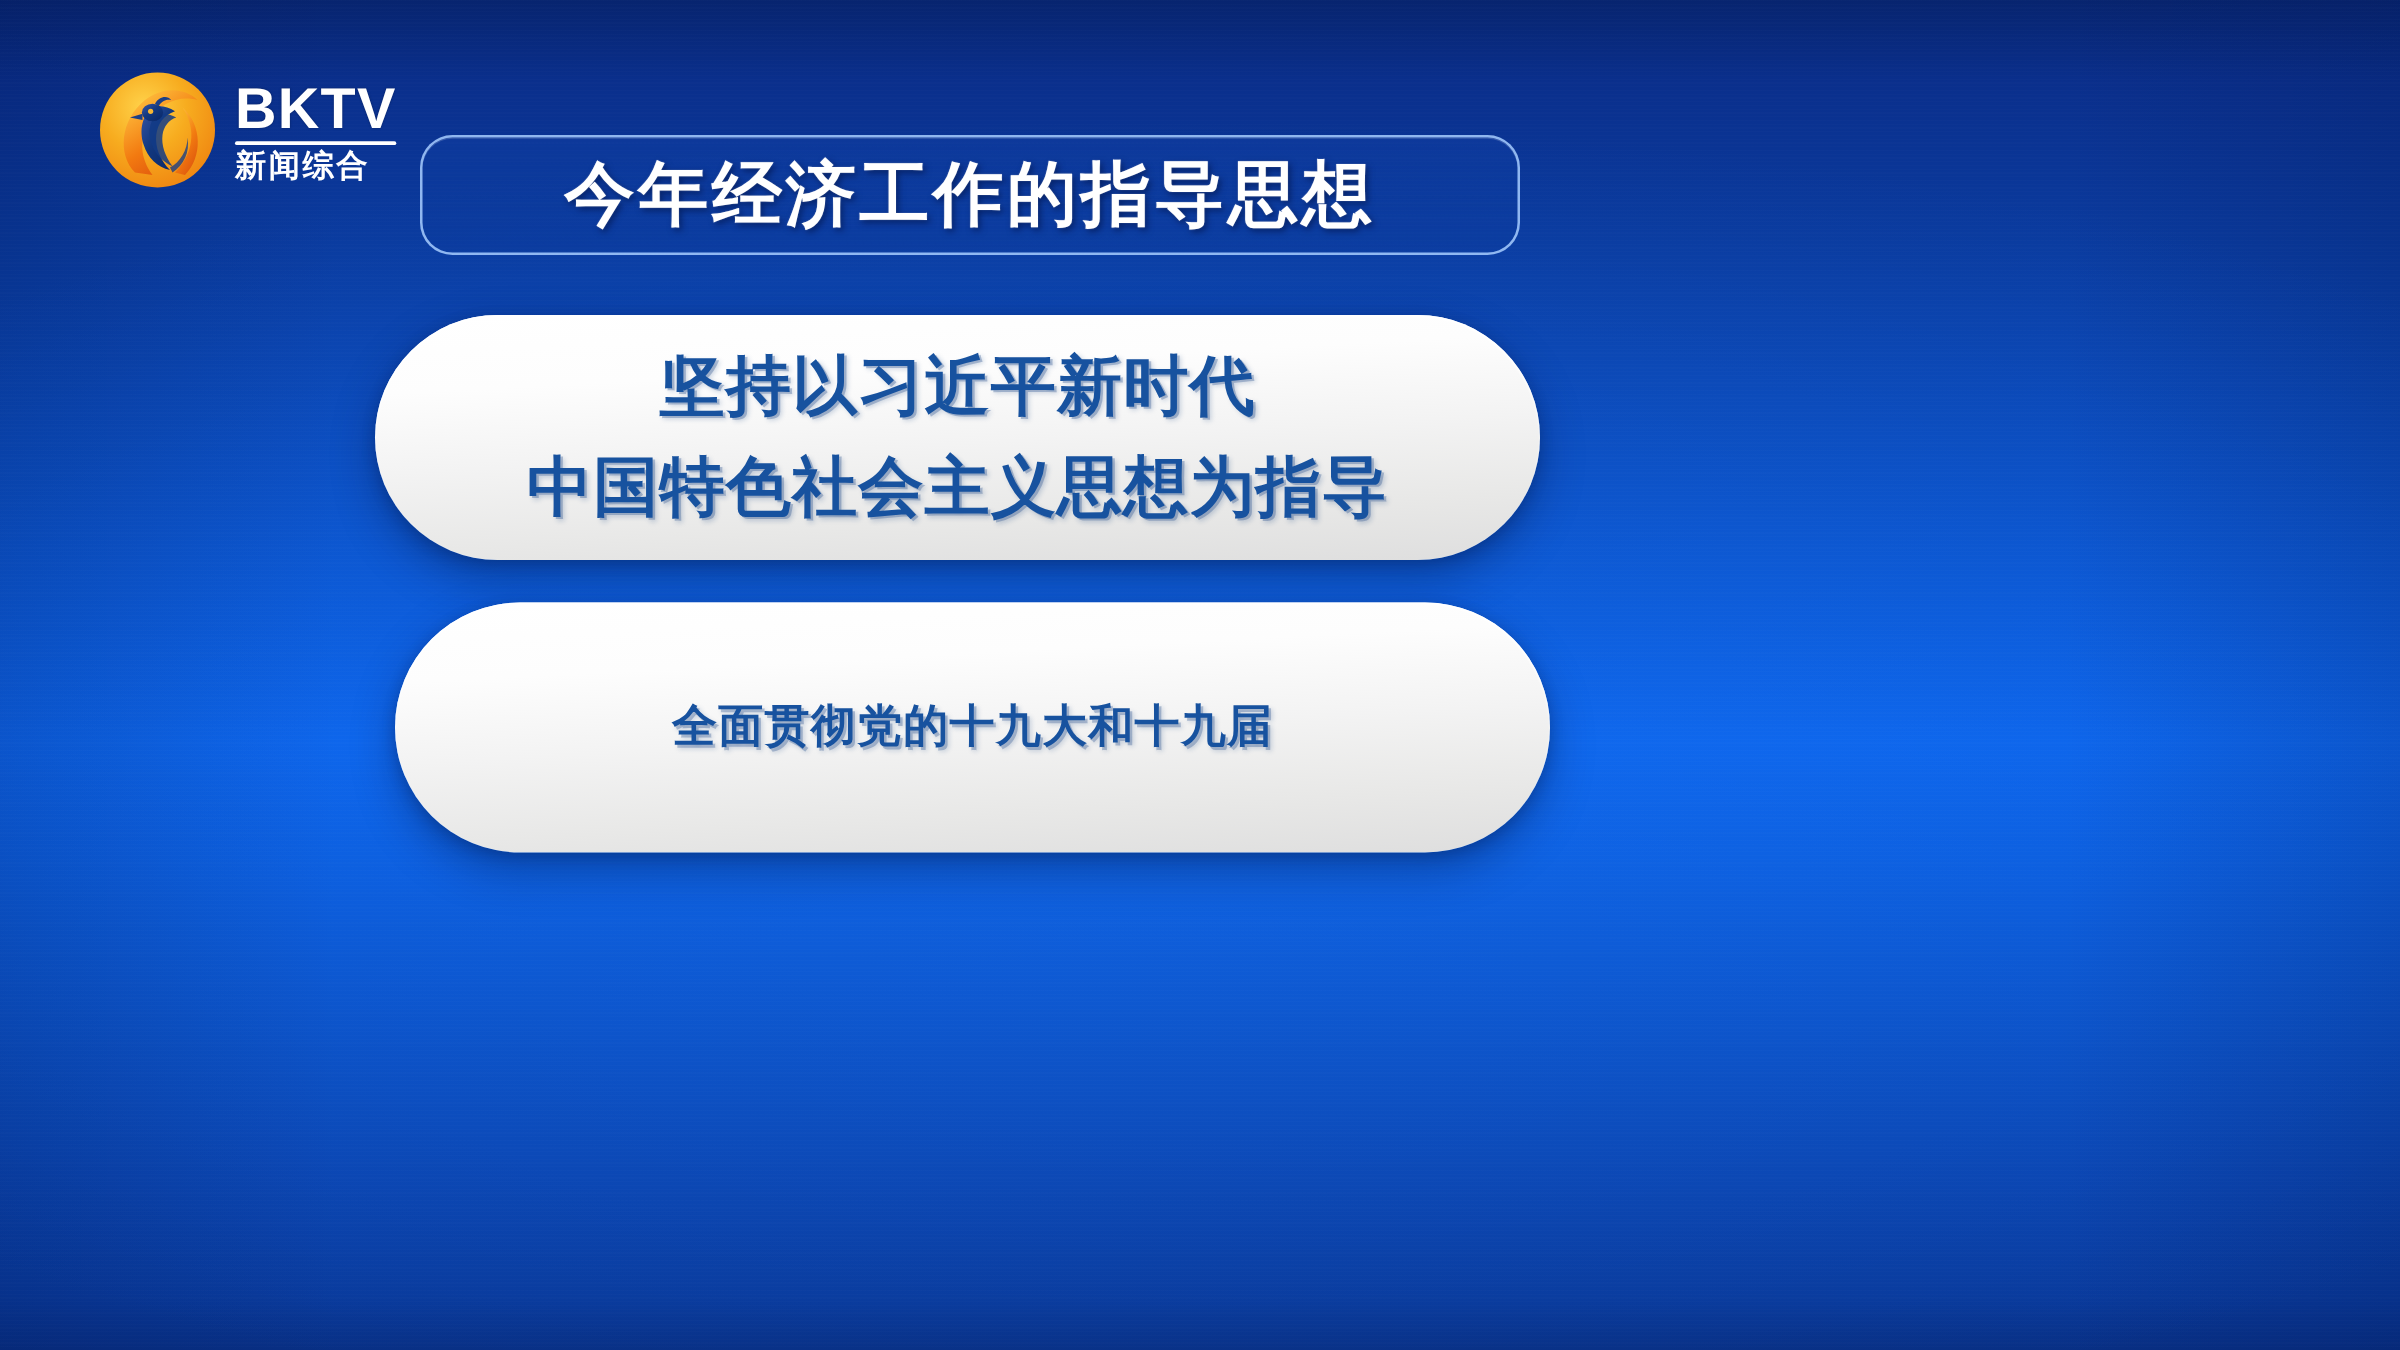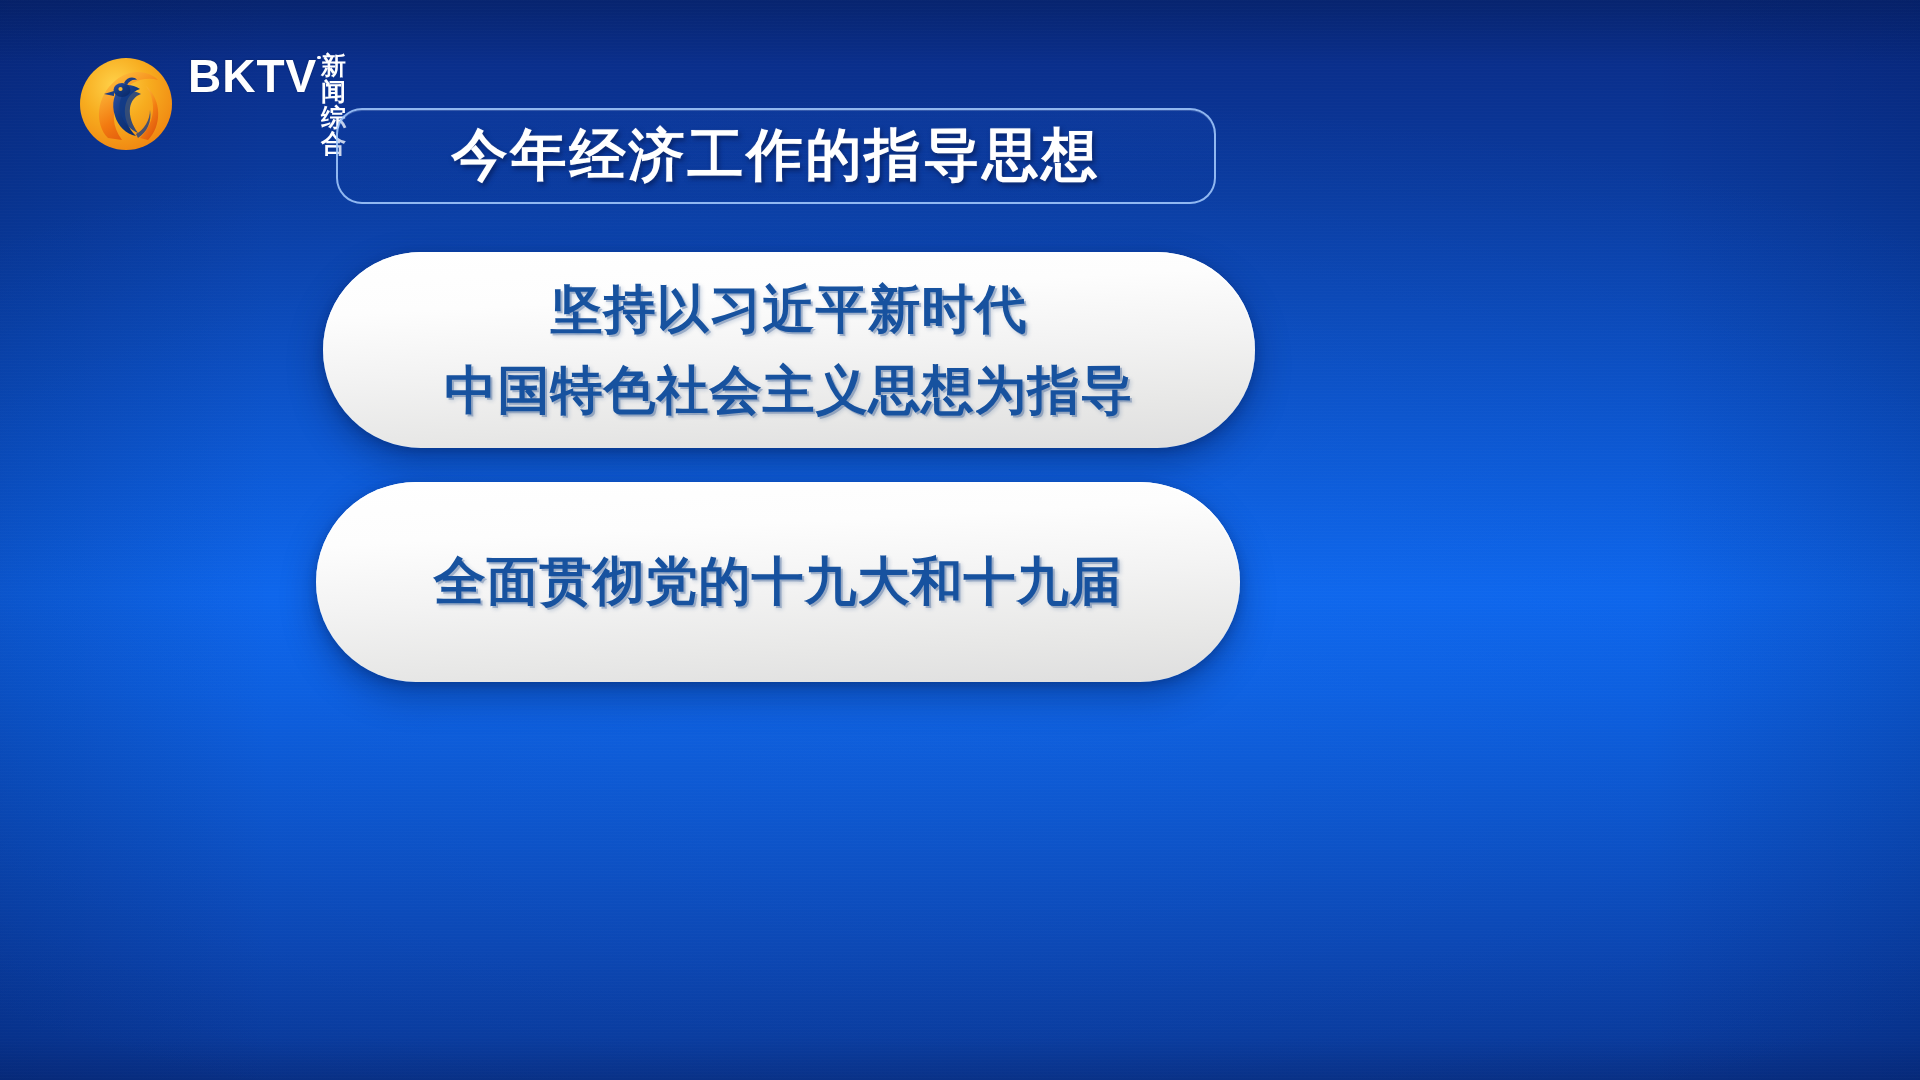--- a/index.html
+++ b/index.html
@@ -44,21 +44,21 @@
     pointer-events:none;
   }
 
   
   #logo {
     position:absolute; left:78px; top:48px;
     width:270px; height:112px;
     display:flex; align-items:center; gap:14px;
   }
   #logo-mark { width:96px; height:96px; flex:none; position:relative; }
-  #logo-text { display:flex; flex-direction:row; justify-content:center; padding-top:2px; }
+  #logo-text { display:flex; flex-direction:column; justify-content:center; padding-top:2px; }
   #logo-bktv {
     font-size:46px; font-weight:bold; color:#ffffff;
     letter-spacing:1px; line-height:1.02;
     text-shadow:0 0 2px rgba(0,0,0,.35);
     font-family:"Liberation Sans","DejaVu Sans",sans-serif;
   }
   #logo-rule { width:100%; height:3px; background:#ffffff; margin:3px 0 4px; border-radius:2px; }
   #logo-sub {
     font-size:25px; font-weight:bold; color:#ffffff; letter-spacing:2px;
     line-height:1.05;
@@ -107,25 +107,25 @@
     font-family:"DejaVu Sans","Liberation Sans",sans-serif;
     font-weight:bold;
     color:#17529f;
     letter-spacing:1px;
     white-space:nowrap;
     text-shadow:
       2px 2px 0 rgba(18,62,128,.28),
       3px 3px 4px rgba(18,62,128,.22);
   }
 
-  #card-1 { left:323px; top:252px; width:932px; height:196px;gap:20px; }
+  #card-1 { left:300px; top:252px; width:932px; height:196px;gap:20px; }
   #card-1 .pill-line { font-size:52px; line-height:1.18; }
 
   #card-2 { left:316px; top:482px; width:924px; height:200px; }
-  #card-2 .pill-line { font-size:52px; line-height:1.18; }
+  #card-2 .pill-line { font-size:36px; line-height:1.18; }
 </style>
 </head>
 <body>
 
 <div id="stage">
 
   <div id="vignette"></div>
   <div id="scanlines"></div>
 
   <div id="logo">

